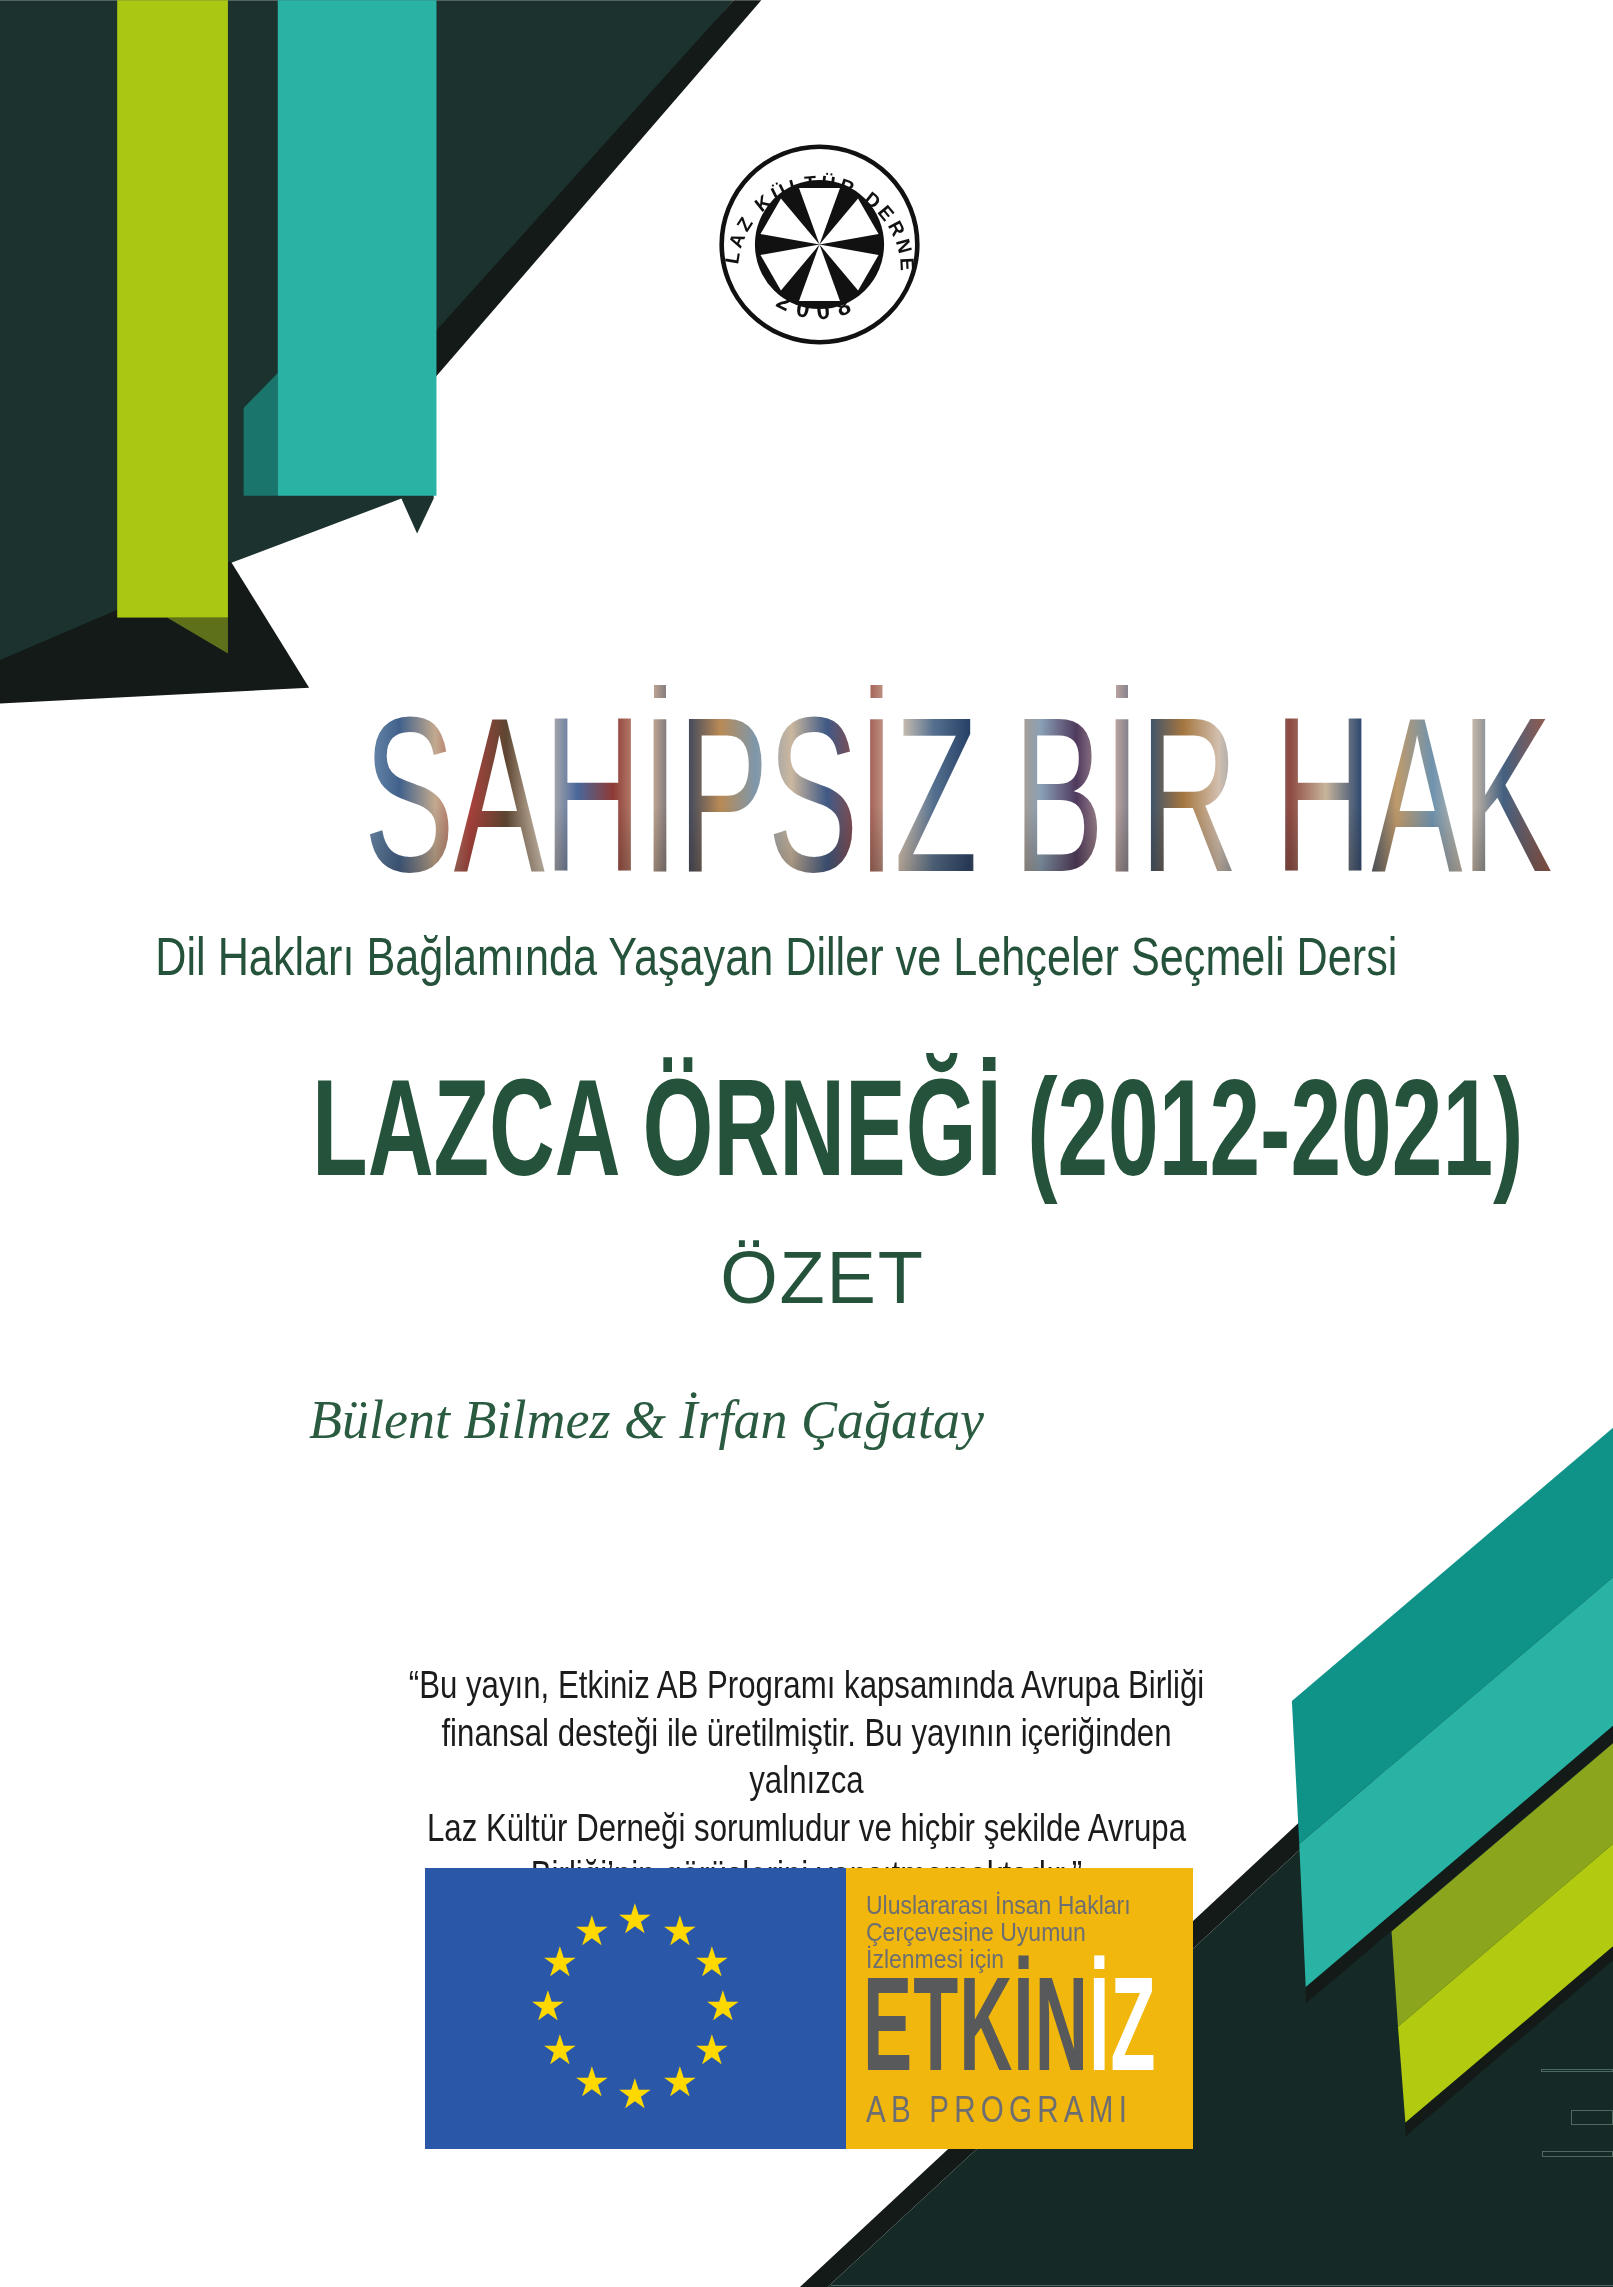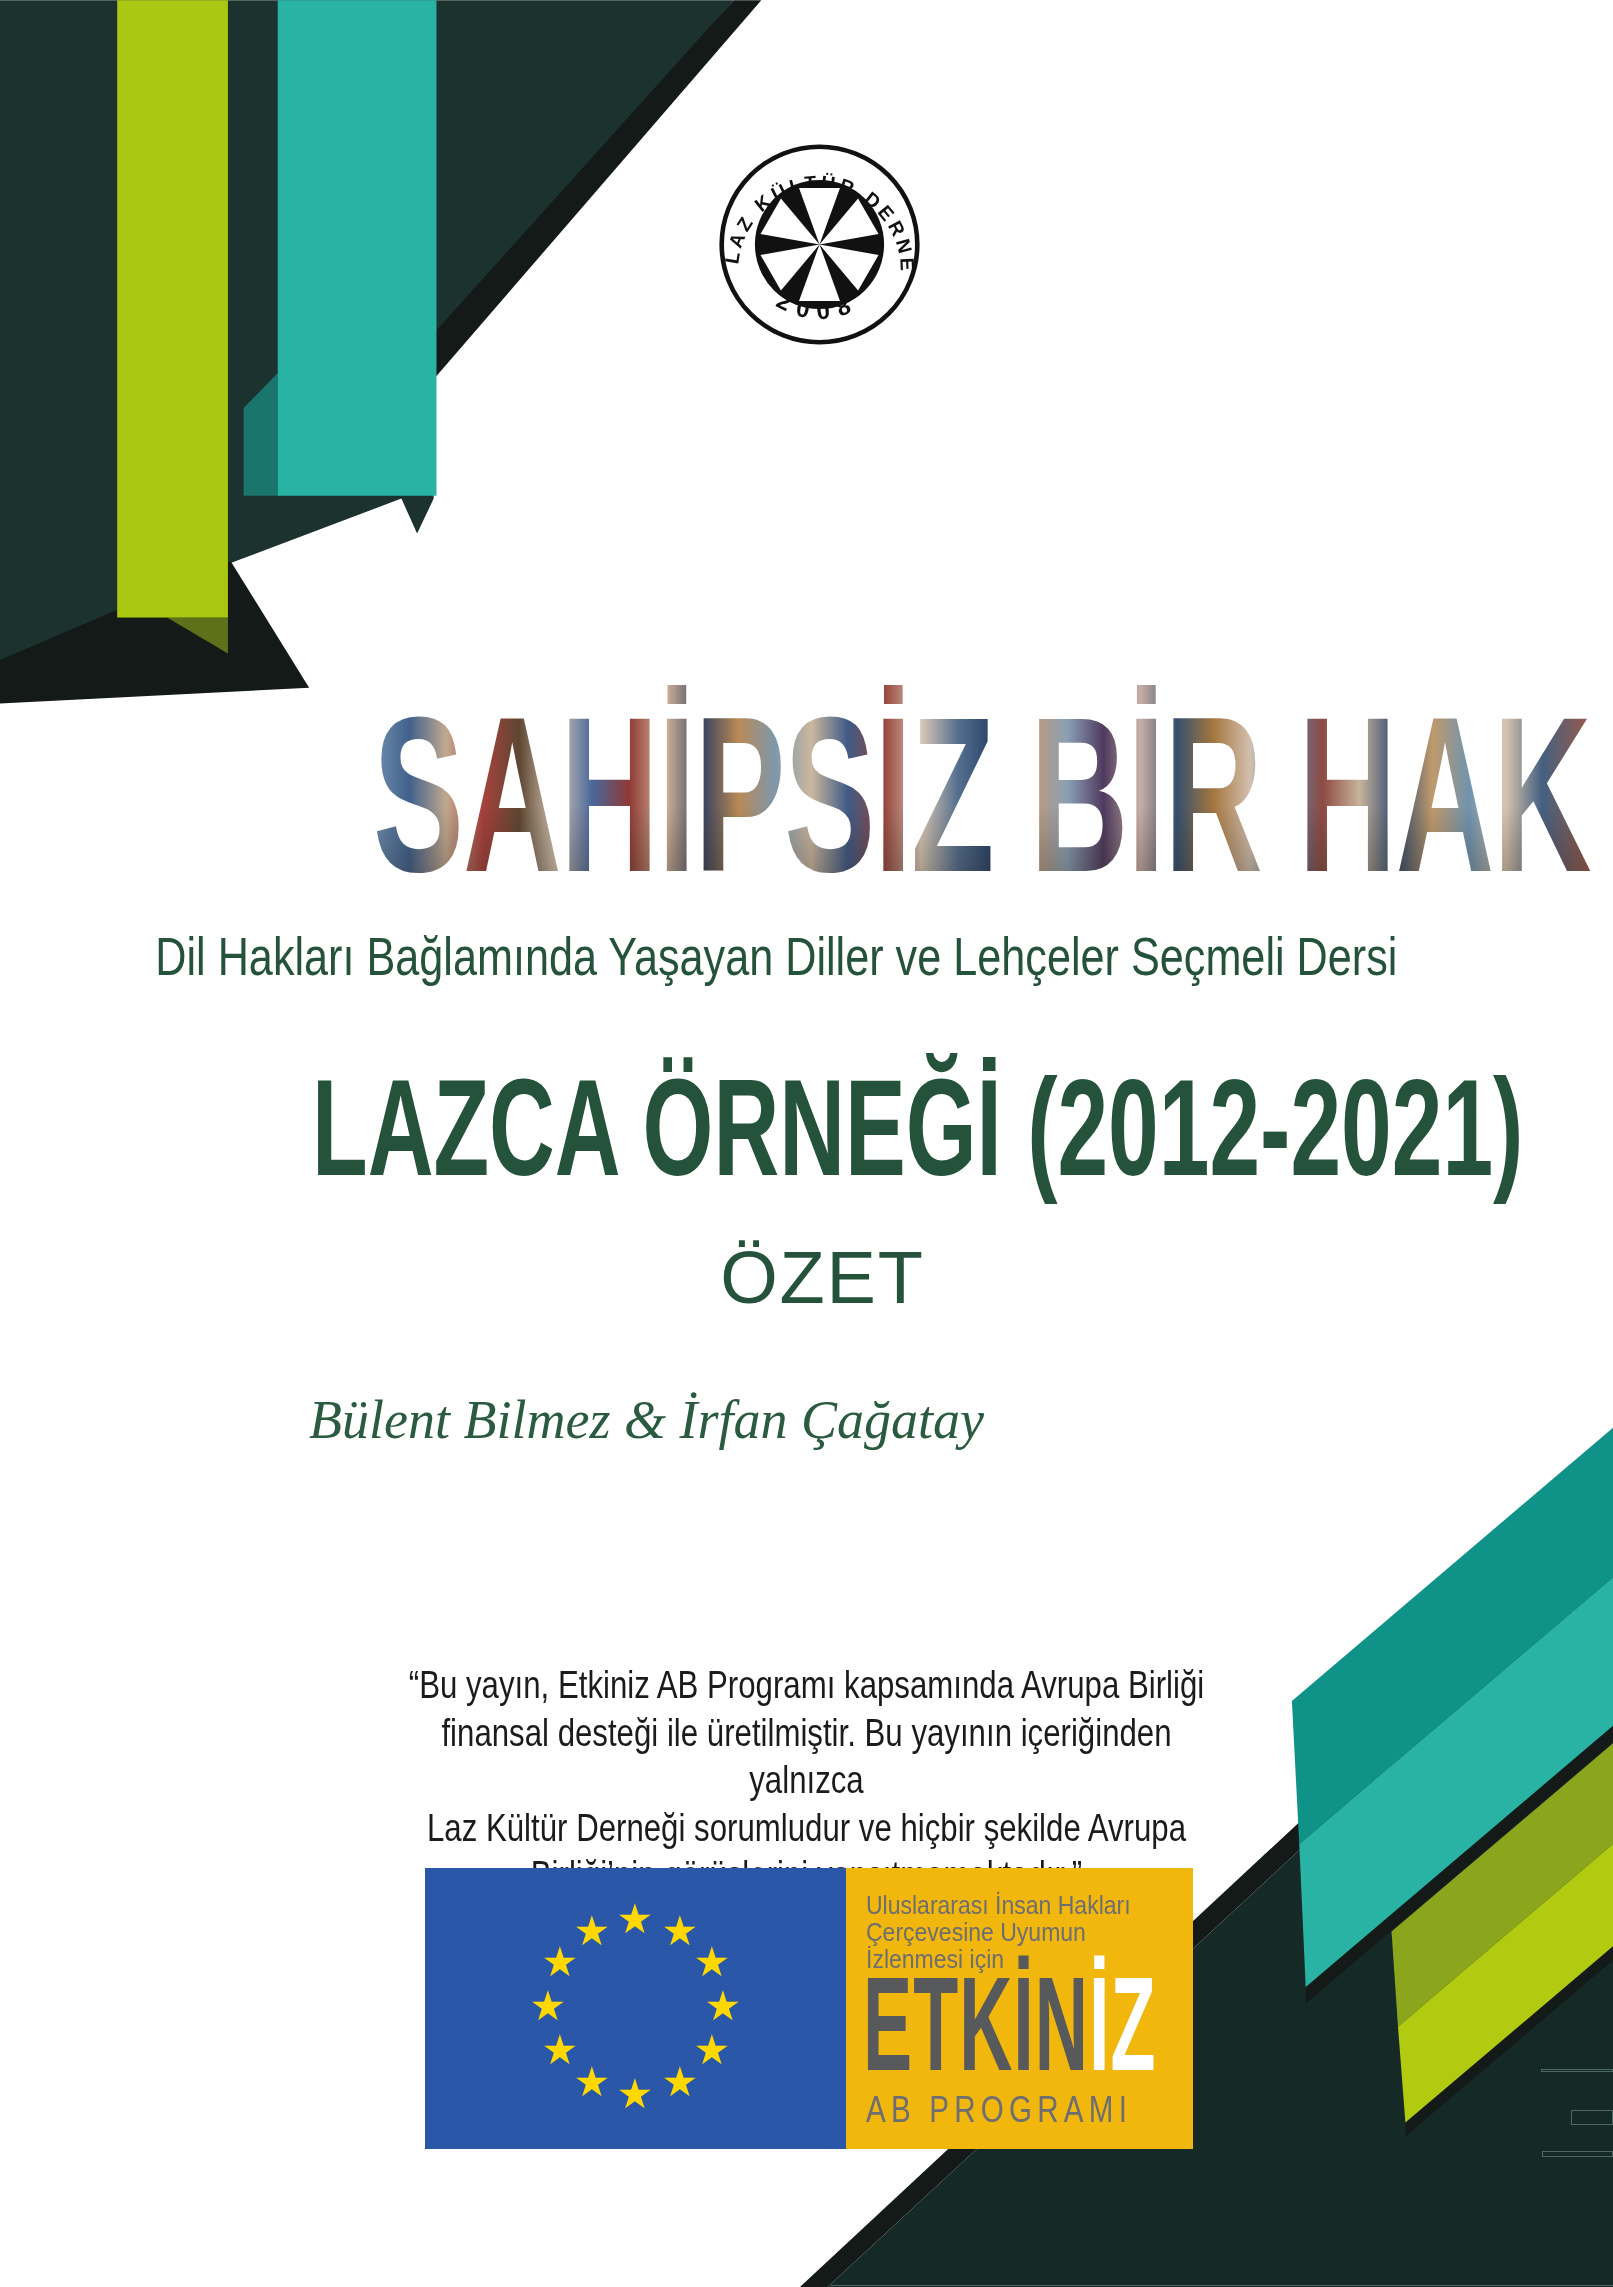--- a/index.html
+++ b/index.html
@@ -17,21 +17,21 @@
   }
   .decor{position:absolute;left:0;top:0;width:1613px;height:2288px;z-index:0;}
   .layer{position:absolute;z-index:2;}
 
   
   .stamp{left:718px;top:143px;width:203px;height:203px;}
 
   
   .title-collage{
     left:0; top:685px; width:1613px; text-align:center; line-height:1;
-    font-weight:bold; font-size:220px; letter-spacing:-1.8px; white-space:nowrap;
+    font-weight:normal; font-size:220px; letter-spacing:-1.8px; white-space:nowrap;
   }
   .title-collage .cond{
     display:inline-block; transform:scaleX(0.62); transform-origin:center;
     background-image:
       linear-gradient(180deg, rgba(25,30,45,0) 0%, rgba(25,30,45,0) 55%, rgba(35,28,20,0.38) 100%),
       linear-gradient(90deg,
         #6f8fae 0%, #41618c 3%, #c2a98f 6%, #a8413c 9%, #5d4632 12%, #d5c6b4 15%,
         #49679b 18%, #8e3a34 21%, #d3b49a 24%, #33415f 27%, #b98a55 30%, #7e97ab 33%,
         #cbb79f 36%, #3f5a86 39%, #97473e 42%, #d9c8b6 45%, #55708f 48%, #274066 51%,
         #c49a74 54%, #8aa0b5 57%, #4f3a5e 60%, #c9ada6 63%, #35506e 66%, #a5763f 69%,

